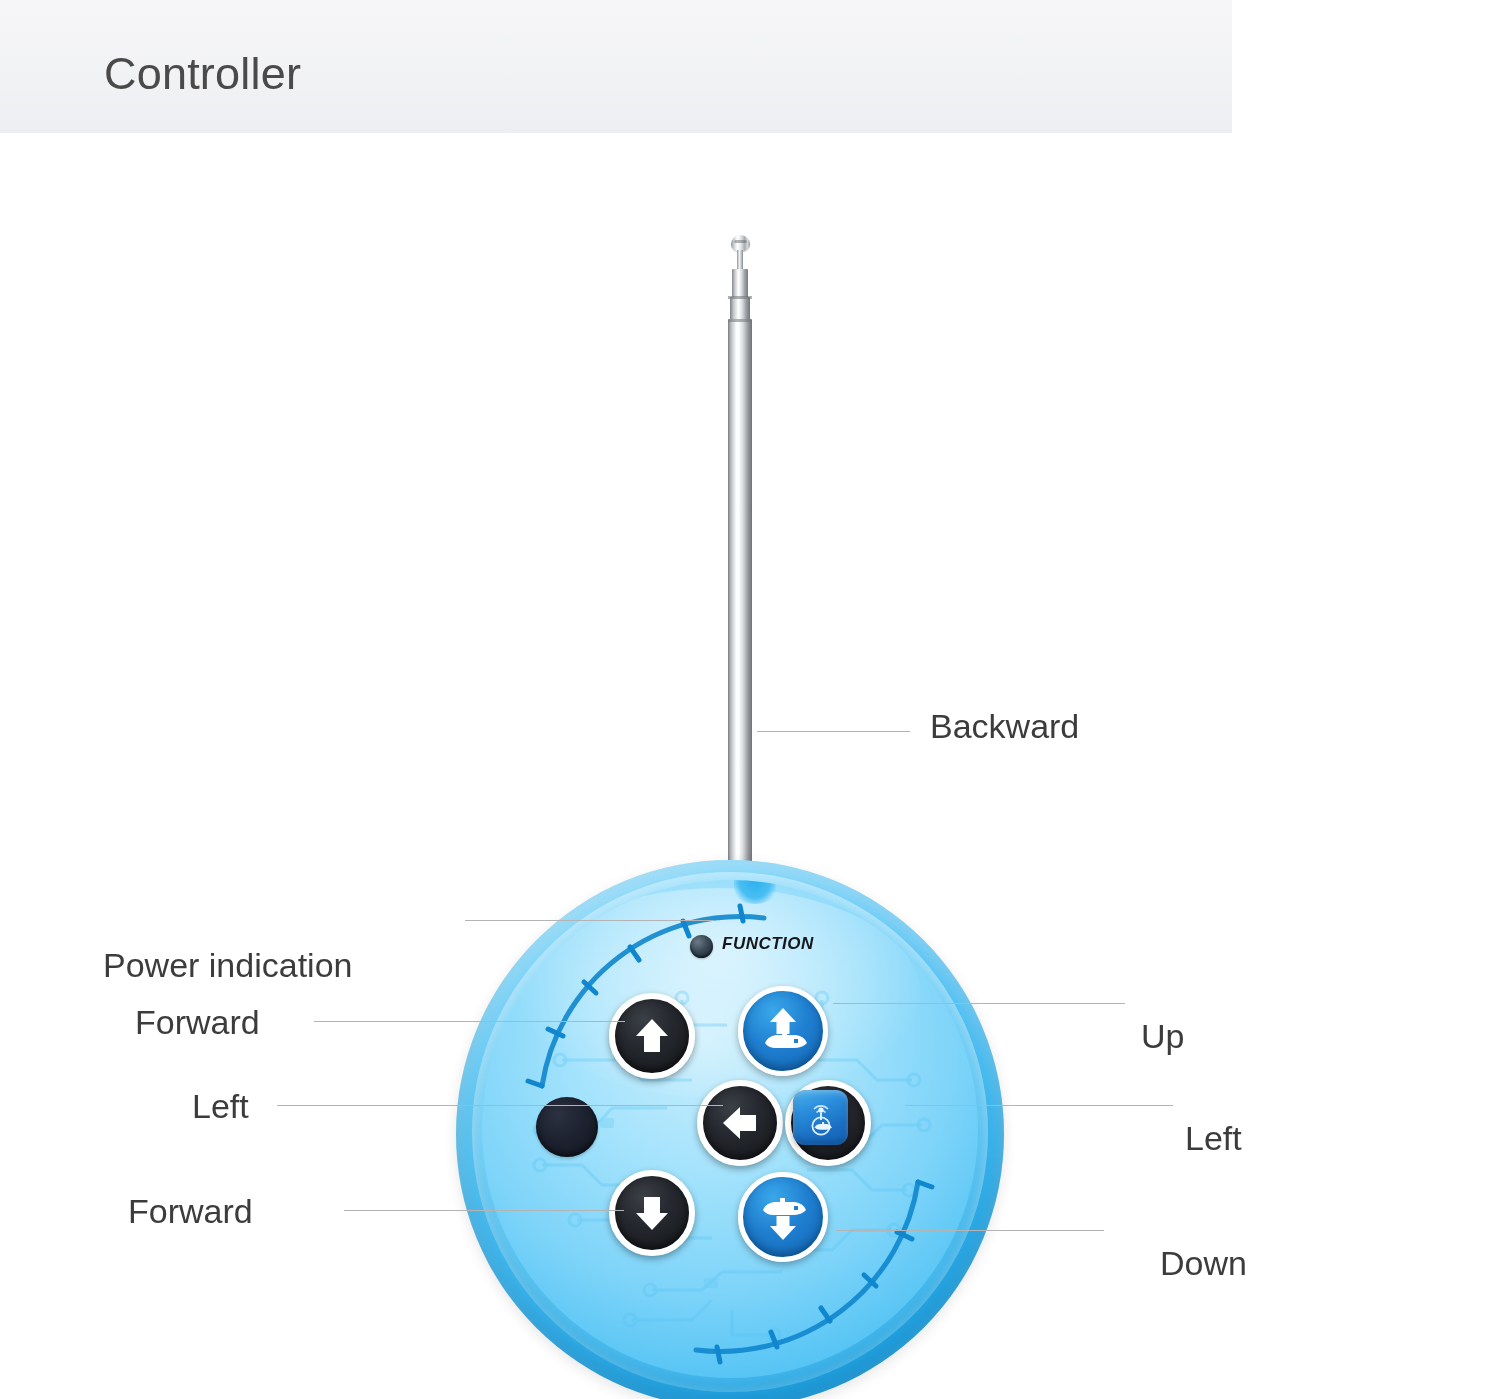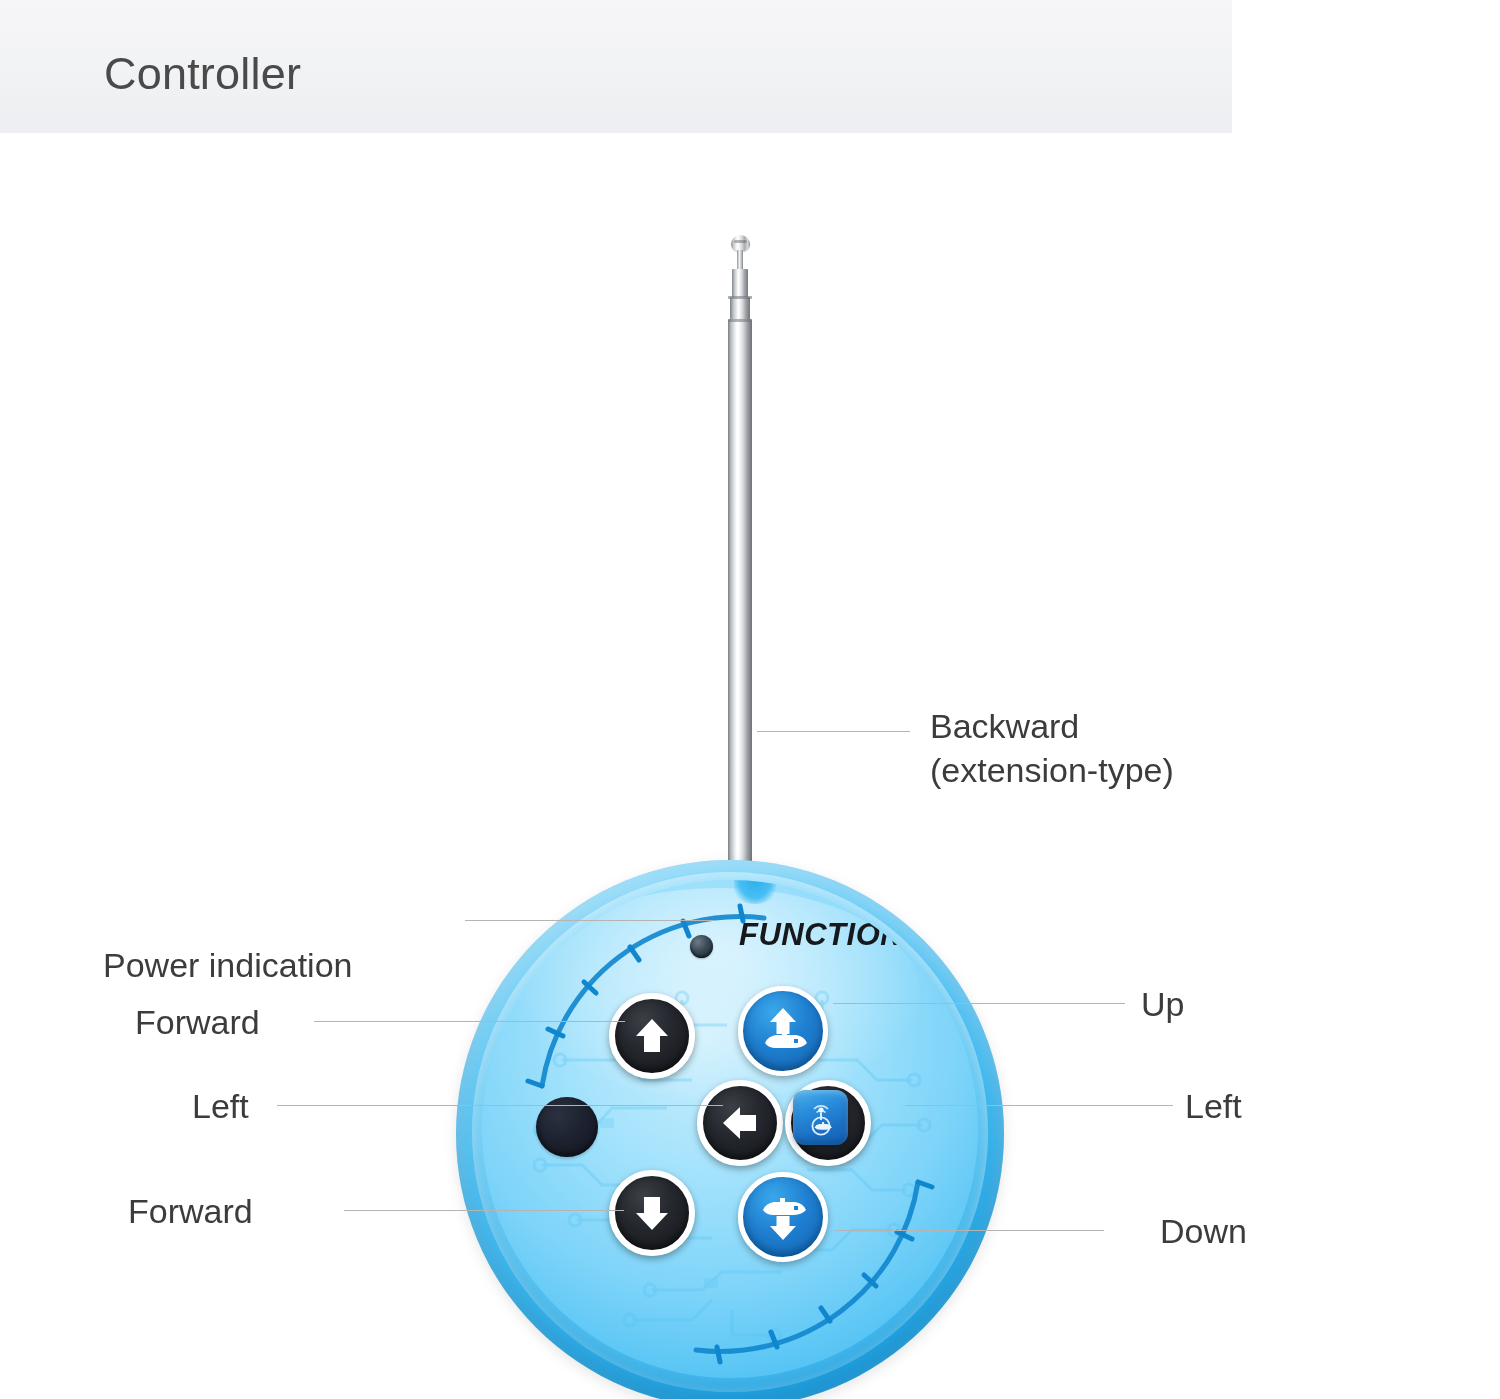--- a/index.html
+++ b/index.html
@@ -154,28 +154,27 @@
   .fn-led {
     position: absolute;
     left: 208px; top: 55px;
     width: 23px; height: 23px;
     border-radius: 50%;
     background: radial-gradient(circle at 34% 30%, #6d7b86 0%, #3c4b57 42%, #22313c 78%, #16222b 100%);
     box-shadow: inset 0 -2px 3px rgba(0,0,0,.5), 0 1px 2px rgba(0,0,0,.25);
   }
   .fn-text {
     position: absolute;
-    left: 240px; top: 37px;
-    font-size: 31px;
+    left: 240px; top: 54px;
+    font-size: 17px;
     font-weight: bold;
     font-style: italic;
     color: #16181c;
     letter-spacing: .5px;
     white-space: nowrap;
-    margin-left: 17px;
   }
 
   
   .power-dot {
     position: absolute;
     left: 54px; top: 217px;
     width: 62px; height: 60px;
     border-radius: 50%;
     background: radial-gradient(circle at 36% 30%, #2b3140 0%, #1d2230 45%, #12161f 100%);
     box-shadow: inset 0 -3px 6px rgba(0,0,0,.55), 0 2px 3px rgba(0,0,0,.18);
@@ -222,21 +221,21 @@
     background: #b4b4b4;
   }
   .label {
     position: absolute;
     font-size: 34px;
     color: #3c3c3c;
     white-space: nowrap;
     line-height: 1.18;
   }
   .label.two-line { line-height: 1.3; }
-  .label.right { text-align: left; }
+  .label.right { text-align: left; margin-top: 32px; }
 </style>
 </head>
 <body>
 
 <div class="header-bar">
   <div class="header-title">Controller</div>
 </div>
 
 <div class="stage">
 
@@ -388,21 +387,20 @@
   <div class="leader" style="left:344px; top:1077px; width:280px;"></div>
 
   <div class="leader" style="left:833px; top:870px; width:292px;"></div>
 
   <div class="leader" style="left:905px; top:972px; width:268px;"></div>
 
   <div class="leader" style="left:835px; top:1097px; width:269px;"></div>
 
   <div class="label two-line" style="left:930px; top:571px;">
     <div>Backward</div>
-    <div>(extension-type)</div>
   </div>
 
   <div class="label" style="left:103px; top:768px;margin-top:44px;">Power indication</div>
 
   <div class="label" style="left:135px; top:869px;">Forward</div>
 
   <div class="label" style="left:192px; top:953px;">Left</div>
 
   <div class="label" style="left:128px; top:1058px;">Forward</div>
 

